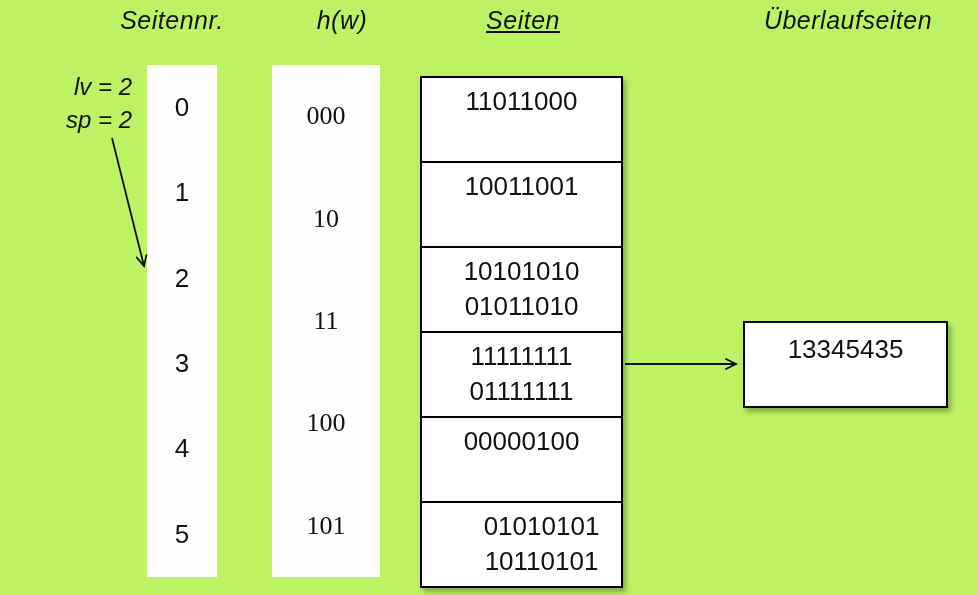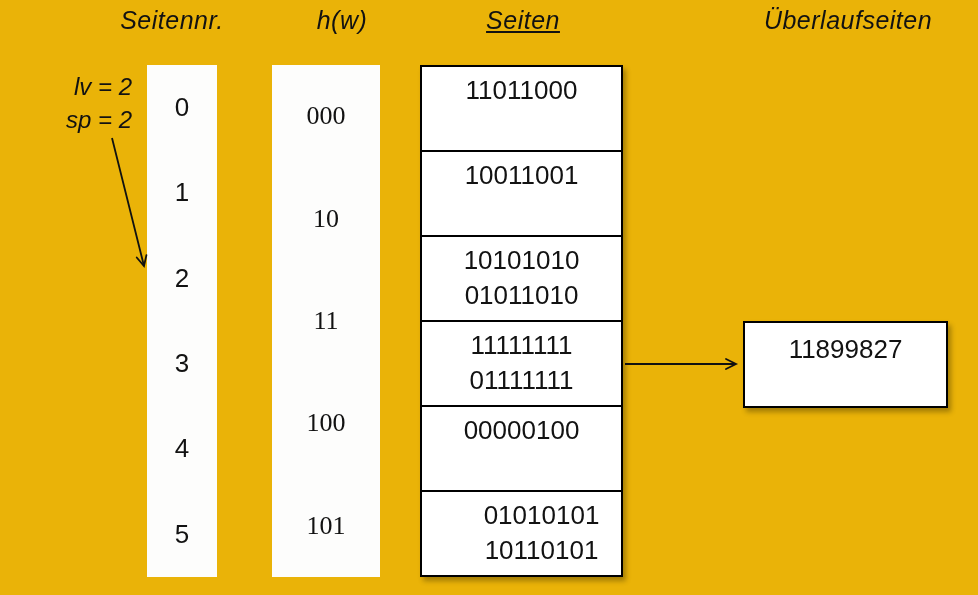--- a/index.html
+++ b/index.html
@@ -3,21 +3,21 @@
 <meta charset="utf-8">
 <style>
   html, body {
     margin: 0;
     padding: 0;
   }
   .canvas {
     position: relative;
     width: 978px;
     height: 595px;
-    background: #eab308;
+    background: #bef264;
     font-family: "Liberation Sans", sans-serif;
     color: #121212;
     overflow: hidden;
   }
   .col-header {
     position: absolute;
     top: 6px;
     transform: translateX(-50%);
     font-style: italic;
     font-size: 25px;
@@ -55,21 +55,21 @@
     flex: 1 1 0;
     display: flex;
     align-items: center;
     justify-content: center;
     font-size: 26px;
   }
 
   .pages-box {
     position: absolute;
     left: 420px;
-    top: 65px;
+    top: 76px;
     width: 203px;
     height: 512px;
     box-sizing: border-box;
     border: 2px solid #000;
     background: #ffffff;
     box-shadow: 3px 4px 5px rgba(0,0,0,0.30);
     display: flex;
     flex-direction: column;
   }
   .bucket {
@@ -162,21 +162,21 @@
       <span class="record">00000100</span>
       <span class="record"></span>
     </div>
     <div class="bucket">
       <span class="record">01010101</span>
       <span class="record">10110101</span>
     </div>
   </div>
 
   <div class="overflow-box">
-    <span class="record">11899827</span>
+    <span class="record">13345435</span>
   </div>
 
   <svg class="arrows-overlay" viewBox="0 0 978 595" xmlns="http://www.w3.org/2000/svg">
     <defs>
       <marker id="arrowhead" markerWidth="16" markerHeight="16" refX="12" refY="7" orient="auto" markerUnits="userSpaceOnUse">
         <path d="M2,2 L12,7 L2,12" fill="none" stroke="#111111" stroke-width="1.8" stroke-linecap="round"></path>
       </marker>
     </defs>
     <line x1="112" y1="138" x2="144" y2="266" stroke="#111111" stroke-width="1.8" marker-end="url(#arrowhead)"></line>
     <line x1="625" y1="364" x2="736" y2="364" stroke="#111111" stroke-width="1.8" marker-end="url(#arrowhead)"></line>

